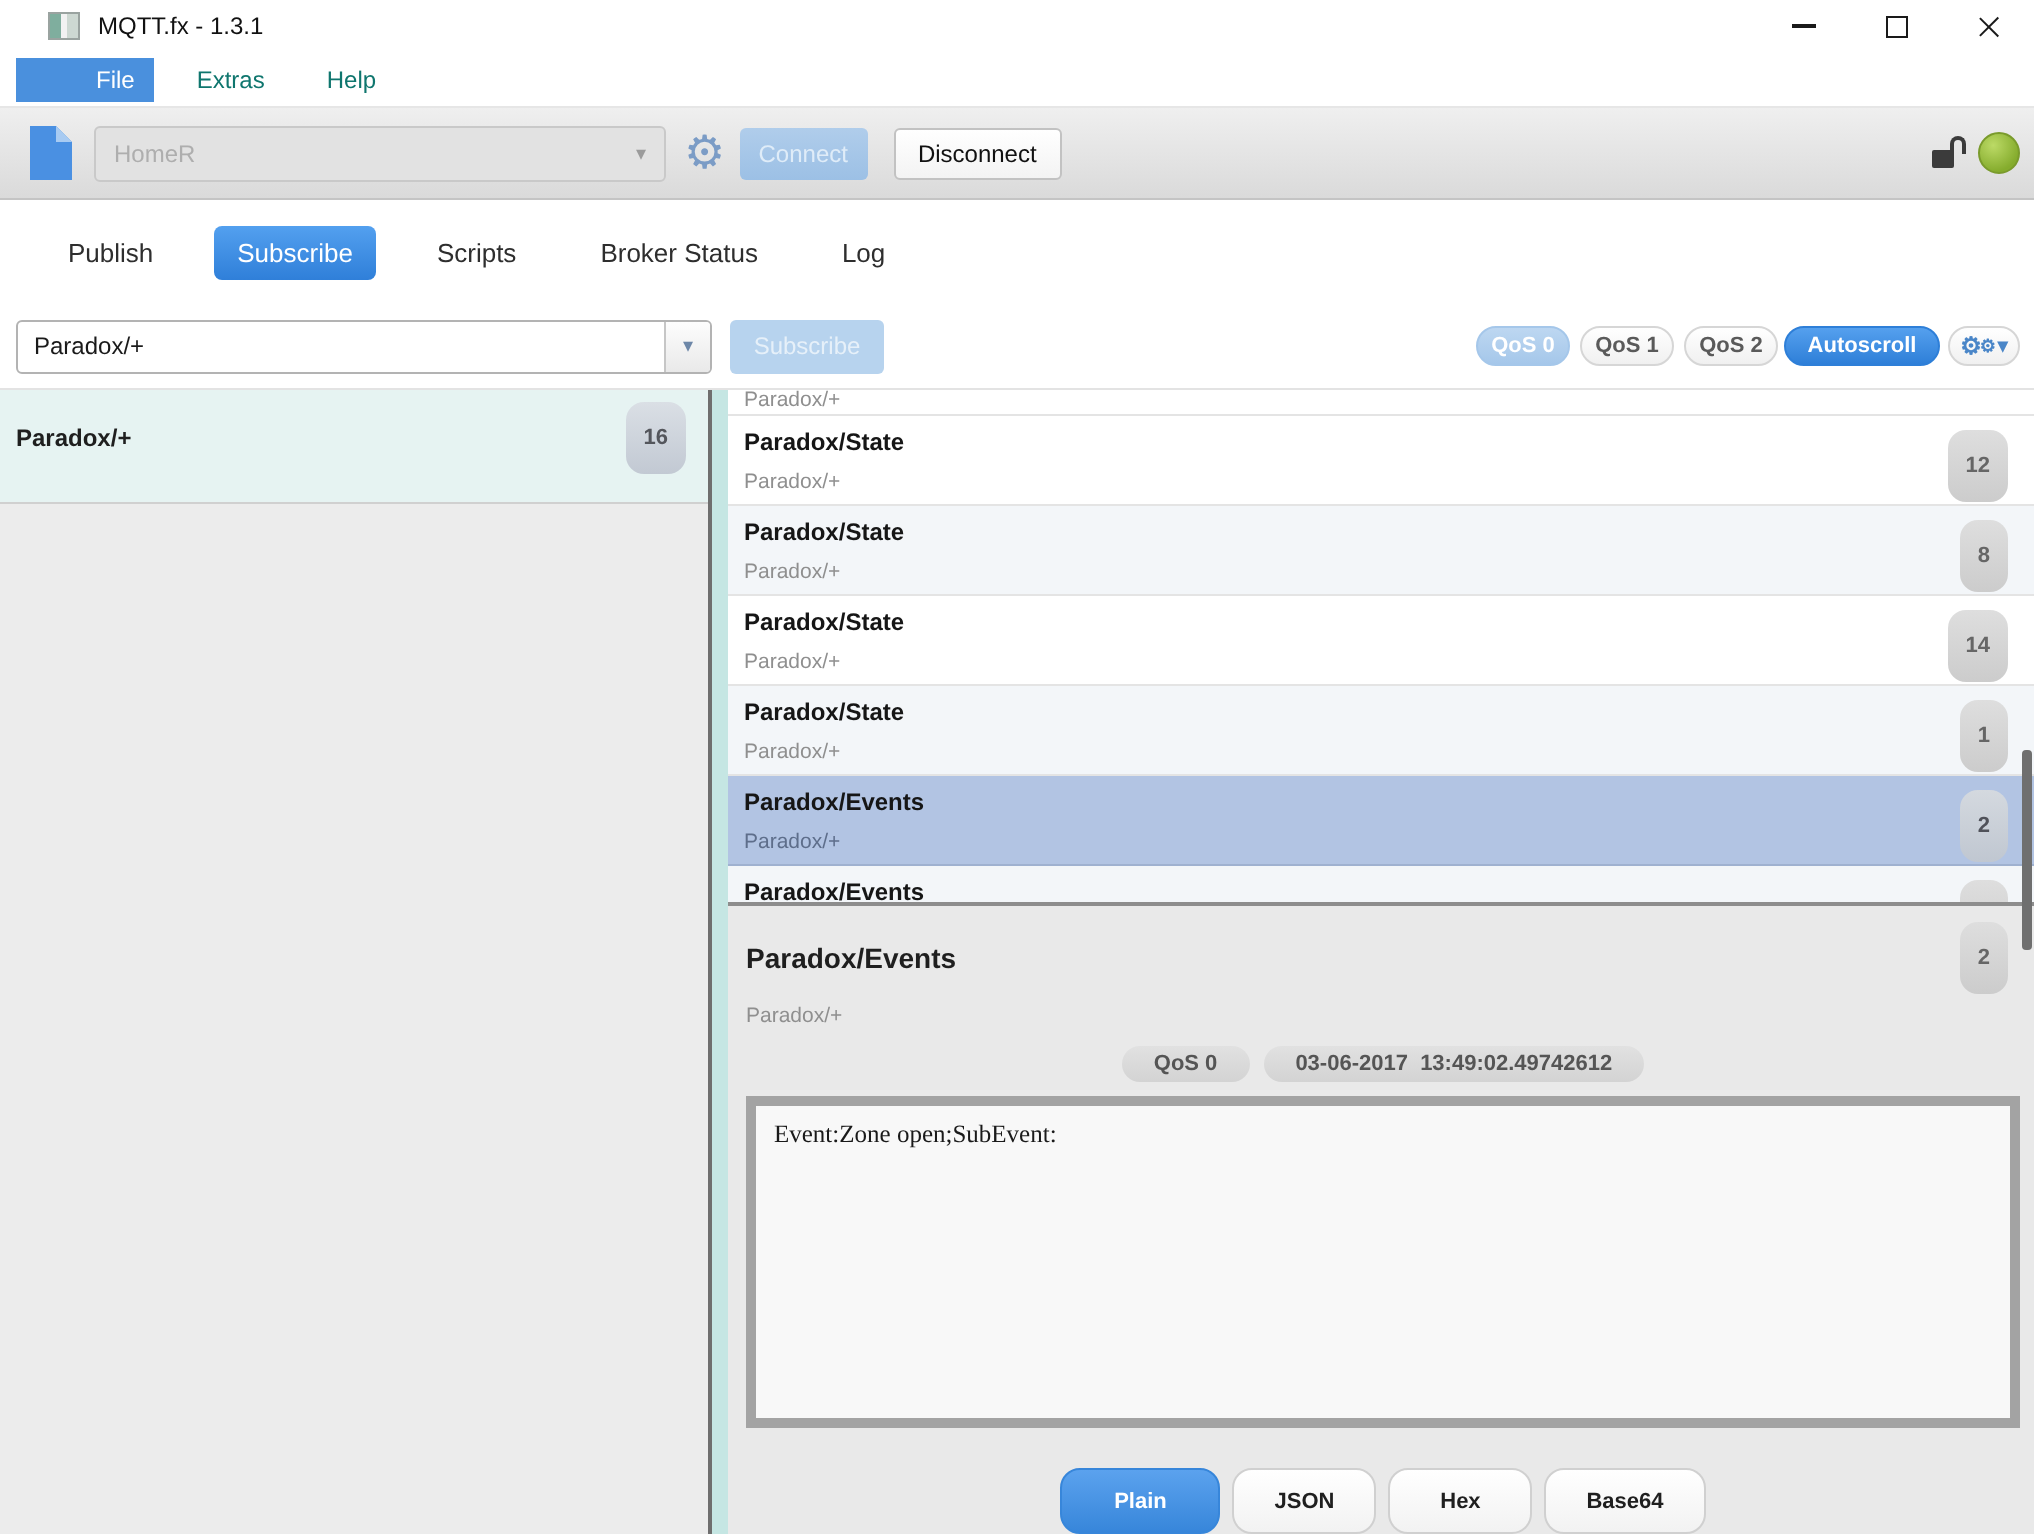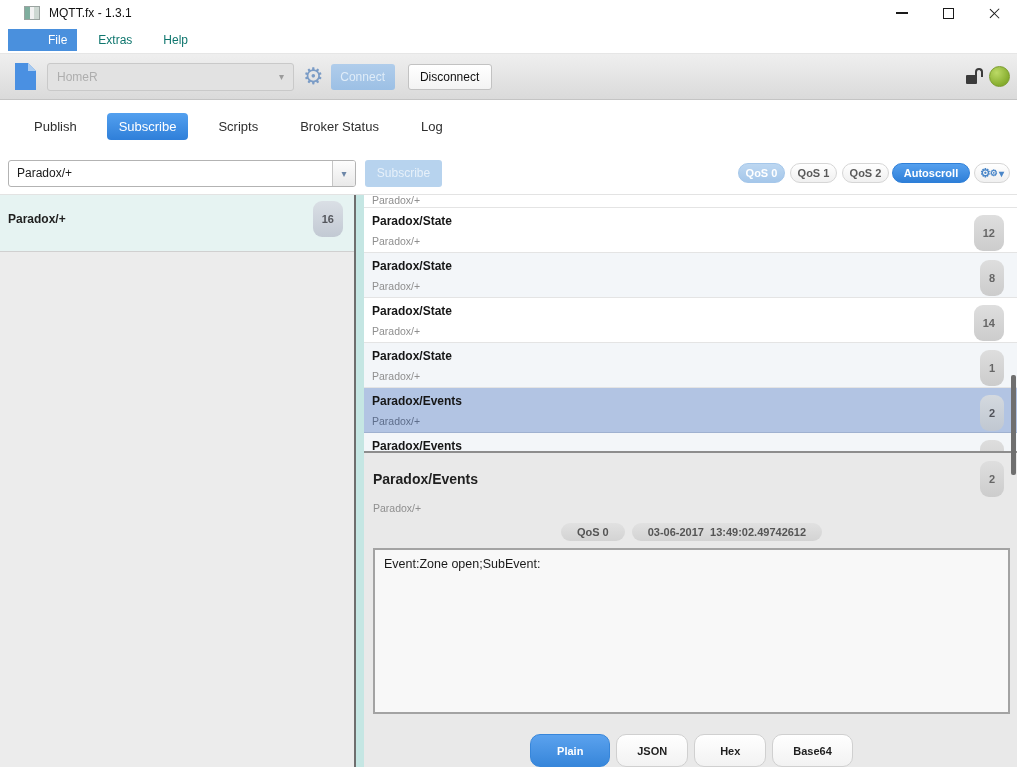--- a/index.html
+++ b/index.html
@@ -23,21 +23,21 @@
 
   
   .menubar { height:27px; background:#fff; display:flex; align-items:center; padding-left:8px; gap:11px; }
   .menu-item { font-size:12px; color:#0f766e; padding:4px 10px; }
   .menu-item.active { background:#4a90dd; color:#fff;padding-left:40px; }
 
   
   .toolbar { height:47px; background:linear-gradient(#efefef,#dadada); border-top:1px solid #e6e6e6;
              border-bottom:1px solid #c4c4c4; display:flex; align-items:center; padding:0 7px 0 14px; }
   .doc-icon { margin-right:10px; display:flex; }
-  .profile-combo { width:247px; height:28px; background:#e2e2e2; border:1px solid #c9c9c9; border-radius:3px;
+  .profile-combo { width:286px; height:28px; background:#e2e2e2; border:1px solid #c9c9c9; border-radius:3px;
                    display:flex; align-items:center; padding:0 9px; font-size:12px; color:#aeaeae; }
   .profile-combo .arrow { margin-left:auto; color:#9b9b9b; font-size:10px; }
   .toolbar-gear { font-size:23px; color:#7b9cc6; margin:0 7px 0 9px; line-height:1; }
   .connect-btn { width:64px; height:26px; border:none; border-radius:3px;
                  background:linear-gradient(#b0cdeb,#9cc0e5); color:#dfecf8; font-size:12px; }
   .disconnect-btn { margin-left:13px; width:84px; height:26px; border:1px solid #c2c2c2; border-radius:3px;
                  background:linear-gradient(#ffffff,#f3f3f3); color:#111; font-size:12px; }
   .flex-spacer { flex:1; }
   .lock-icon { position:relative; width:18px; height:17px; }
   .lock-body { position:absolute; left:0; bottom:1px; width:11px; height:9px; background:#3b3b3b; border-radius:1px; }
@@ -108,22 +108,22 @@
   
   .detail { flex:1; background:#e9e9e9; padding:8px 7px 0 9px; }
   .detail-top { display:flex; align-items:center; padding-right:6px; }
   .detail-topic { font-size:14px; font-weight:bold; color:#1f1f1f; }
   .detail-top .badge { margin-left:auto; background:linear-gradient(#dedede,#cccccc); color:#666; }
   .detail-sub { font-size:10.5px; color:#8f8f8f; margin-top:5px; }
   .meta-row { display:flex; justify-content:center; gap:7px; margin-top:9px; }
   .meta-pill { height:18px; border-radius:10px; background:linear-gradient(#e1e1e1,#d3d3d3);
                color:#555; font-size:11px; font-weight:bold; display:flex; align-items:center;
                padding:0 16px; white-space:pre; }
-  .payload { margin-top:7px; height:166px; background:#f8f8f8; border:2px solid #a3a3a3;
-             font-family:Liberation Sans, sans-serif; font-size:12.5px;
+  .payload { margin-top:7px; height:166px; background:#f8f8f8; border:5px solid #a3a3a3;
+             font-family:Liberation Serif, serif; font-size:12.5px;
              color:#1a1a1a; padding:7px 9px; white-space:pre; }
   .format-row { display:flex; justify-content:center; gap:6px; margin-top:20px; }
   .fmt { min-width:72px; height:33px; padding:0 20px; border-radius:10px; font-size:11px; font-weight:bold;
          display:flex; align-items:center; justify-content:center;
          background:linear-gradient(#ffffff,#f2f2f2); border:1px solid #d0d0d0; color:#1f1f1f; }
   .fmt.active { min-width:80px; background:linear-gradient(#5ba2ee,#3786da); border-color:#3786da; color:#fff; }
 </style>
 </head>
 <body>
 

